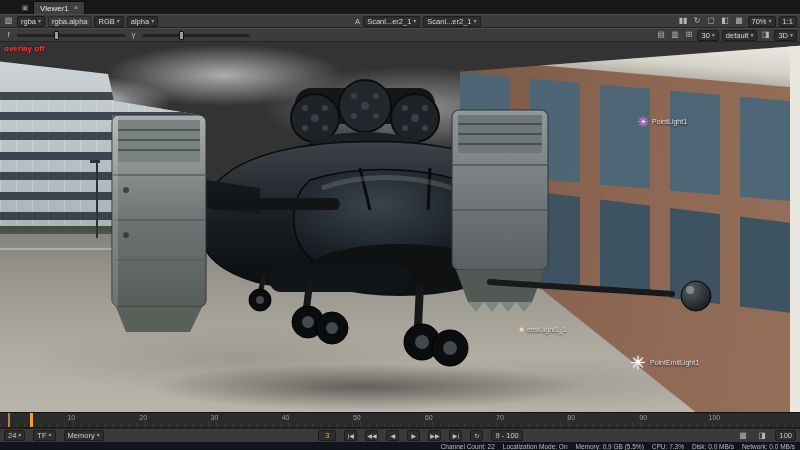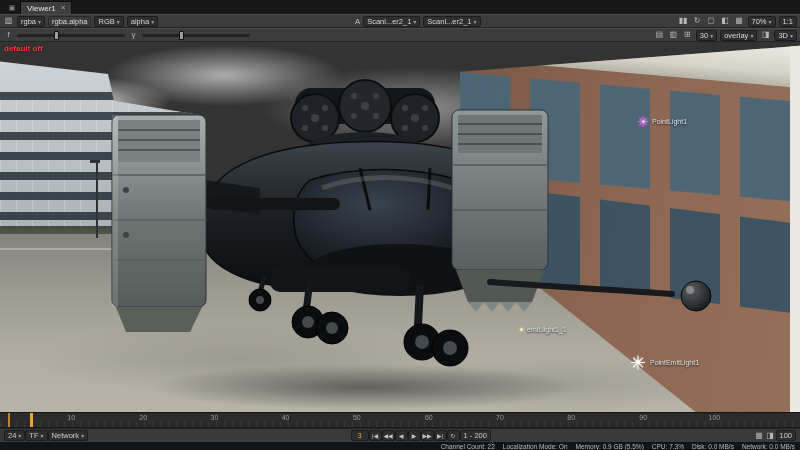--- a/index.html
+++ b/index.html
@@ -1,28 +1,28 @@
 <!DOCTYPE html>
 <html><head>
 <meta charset="utf-8">
 <style>
   * { box-sizing: border-box; margin: 0; padding: 0; }
   html,body { width:800px; height:450px; background:#222; }
   body { font-family:"Liberation Sans", sans-serif; overflow:hidden; }
   .app { width:800px; height:450px; display:flex; flex-direction:column; background:#333; position:relative; }
 
   
-  .tabbar { height:14px; background:#181818; display:flex; align-items:flex-end; padding-left:6px; gap:2px; }
+  .tabbar { height:14px; background:#181818; display:flex; align-items:flex-end; padding-left:19px; gap:2px; }
   .corner-ic { width:12px; height:12px; color:#8a8a8a; font-size:7px; display:flex; align-items:center; justify-content:center; }
   .tab { height:13px; background:#3e3e3e; color:#e6e6e6; font-size:8px; display:flex; align-items:center; gap:5px; padding:0 6px; border:1px solid #0d0d0d; border-bottom:none; border-radius:2px 2px 0 0; }
   .tab .close { color:#b0b0b0; font-size:8px; line-height:1; }
 
   
   .toolbar { height:14px; background:#3c3c3c; border-top:1px solid #4b4b4b; border-bottom:1px solid #242424; display:flex; align-items:center; gap:3px; padding:0 3px; font-size:7.5px; color:#d8d8d8; white-space:nowrap; }
-  .box { display:flex; align-items:center; gap:2px; background:#2e2e2e; border:1px solid #1d1d1d; border-radius:2px; height:11px; padding:0 3px; }
+  .box { display:flex; align-items:flex-start; gap:2px; background:#2e2e2e; border:1px solid #1d1d1d; border-radius:2px; height:11px; padding:0 3px; }
   .box.plain { background:transparent; border-color:#2a2a2a; }
   .caret { font-size:6px; color:#9a9a9a; }
   .ic { color:#b7b7b7; font-size:8px; min-width:11px; text-align:center; line-height:1; }
   .spacer { flex:1; }
   .ab { color:#cfcf9a; font-size:7.5px; }
   .slider { width:108px; height:3px; background:#232323; border-radius:2px; position:relative; }
   .slider .handle { position:absolute; top:-3px; width:5px; height:9px; background:#9d9d9d; border:1px solid #101010; border-radius:1px; }
 
   
   .viewport { position:relative; height:370px; overflow:hidden; background:linear-gradient(103deg,#5d99d2 0%, #82b1da 16%, #b4cfe4 36%, #dfe7ec 55%, #efefec 72%, #ececе8 100%); }
@@ -74,21 +74,21 @@
 
   
   .timeline { position:relative; height:16px; background:#2b2b2b; border-top:1px solid #141414; border-bottom:1px solid #1a1a1a; font-size:7px; color:#9a9a9a;
     background-image:repeating-linear-gradient(to right, #3a3a3a 0 1px, transparent 1px 8px);
     background-size:100% 5px; background-position:0 100%; background-repeat:no-repeat; }
   .tick { position:absolute; top:1px; transform:translateX(-50%); }
   .playhead { position:absolute; left:30px; top:0; width:3px; height:100%; background:#f29d35; }
   .inpoint { position:absolute; left:8px; top:0; width:2px; height:100%; background:#f29d35; opacity:.75; }
 
   
-  .transport { height:14px; background:#3a3a3a; border-top:1px solid #222; display:flex; align-items:center; gap:0; padding:0 4px; font-size:7.5px; color:#cccccc; }
+  .transport { height:14px; background:#3a3a3a; border-top:1px solid #222; display:flex; align-items:center; gap:8px; padding:0 4px; font-size:7.5px; color:#cccccc; }
   .tbtn { width:13px; height:11px; display:flex; align-items:center; justify-content:center; background:#2e2e2e; border:1px solid #1d1d1d; border-radius:2px; font-size:6px; color:#c2c2c2; }
   .framebox { color:#f0a030; min-width:18px; justify-content:center; }
 
   
   .statusbar { height:8px; background:#11151b; display:flex; align-items:center; justify-content:flex-end; gap:8px; padding:0 5px; font-size:6.5px; color:#b9bdc2; }
 </style>
 </head>
 <body>
 
 <div class="app">
@@ -154,21 +154,21 @@
       </div>
     <div class="spacer"></div>
     <span class="ic">▤</span>
     <span class="ic">▥</span>
     <span class="ic">⊞</span>
     <div class="box">
       <span>30</span>
       <span class="caret">▾</span>
     </div>
     <div class="box">
-      <span>overlay</span>
+      <span>default</span>
       <span class="caret">▾</span>
     </div>
     <span class="ic">◨</span>
     <div class="box">
       <span>3D</span>
       <span class="caret">▾</span>
     </div>
   </div>
 
   <div class="viewport">
@@ -285,21 +285,21 @@
           <circle cx="362" cy="282" r="7" fill="#434a4e"></circle>
         <circle cx="390" cy="288" r="18" fill="#0b0c0d" stroke="#000"></circle>
           <circle cx="390" cy="288" r="7" fill="#434a4e"></circle>
       </g>
 
       <path d="M430 222 C480 226 560 230 612 234" stroke="#17191c" stroke-width="6" fill="none" stroke-linecap="round"></path>
       <circle cx="636" cy="236" r="15" fill="url(#gBall)" stroke="#050607"></circle>
       <circle cx="630" cy="230" r="4" fill="#ffffff" opacity="0.3"></circle>
     </svg>
 
-    <div class="overlay-flag">default off</div>
+    <div class="overlay-flag">overlay off</div>
 
     <div class="light" style="left:638px; top:74px;">
       <span class="sun magenta small">
           <span class="ray"></span>
           <span class="ray r2"></span>
           <span class="ray r3"></span>
           <span class="ray r4"></span>
           <span class="core"></span>
         </span>
       <span>PointLight1</span>
@@ -338,36 +338,36 @@
   <div class="transport">
     <div class="box">
       <span>24</span>
       <span class="caret">▾</span>
     </div>
     <div class="box">
       <span>TF</span>
       <span class="caret">▾</span>
     </div>
     <div class="box">
-      <span>Network</span>
+      <span>Memory</span>
       <span class="caret">▾</span>
     </div>
     <div class="spacer"></div>
     <div class="box framebox">
       <span>3</span>
     </div>
     <div class="tbtn">|◀</div>
     <div class="tbtn">◀◀</div>
     <div class="tbtn">◀</div>
     <div class="tbtn">▶</div>
     <div class="tbtn">▶▶</div>
     <div class="tbtn">▶|</div>
     <div class="tbtn">↻</div>
     <div class="box">
-      <span>1 - 200</span>
+      <span>9 - 100</span>
     </div>
     <div class="spacer"></div>
     <span class="ic">▦</span>
     <span class="ic">◨</span>
     <div class="box">
       <span>100</span>
     </div>
   </div>
 
   <div class="statusbar">

